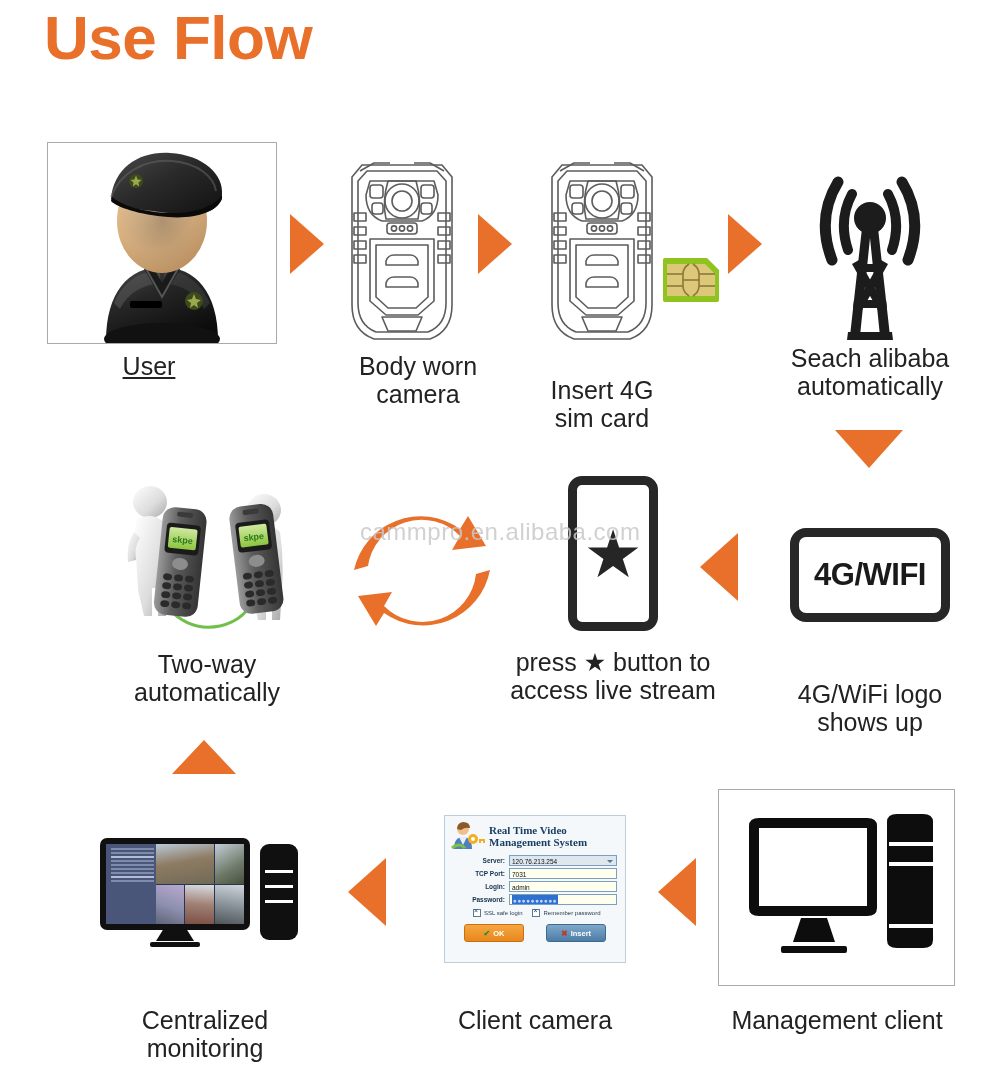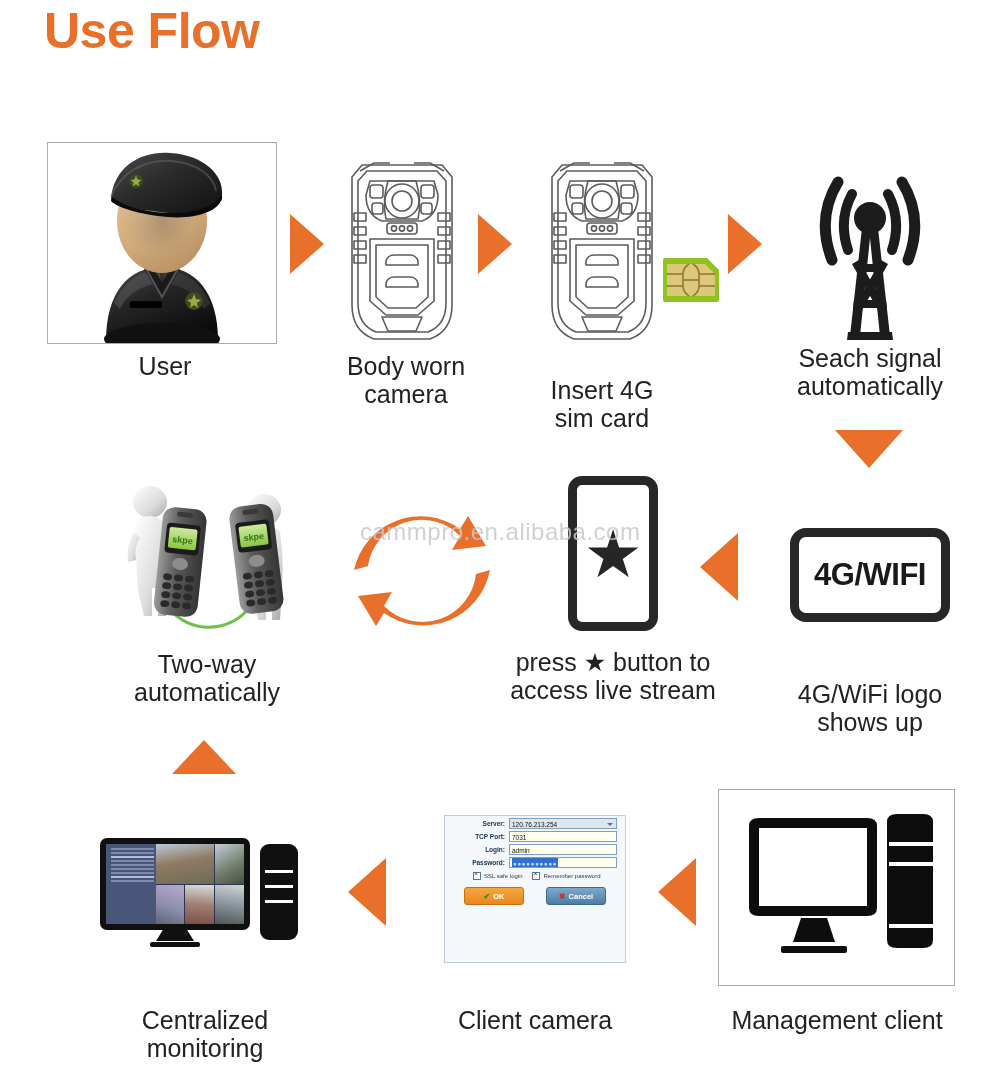--- a/index.html
+++ b/index.html
@@ -13,21 +13,21 @@
     position: relative;
     font-family: "Liberation Sans", sans-serif;
     overflow: hidden;
   }
 
   
   #page-title {
     position: absolute;
     left: 44px;
     top: 2px;
-    font-size: 50px;
+    font-size: 62px;
     font-weight: bold;
     color: #E8702A;
     letter-spacing: -0.5px;
     white-space: nowrap;
   }
 
   
   #watermark {
     position: absolute;
     left: 360px;
@@ -248,21 +248,21 @@
     <path d="M63 56 C66 24 92 8 122 10 C156 12 176 32 174 52 C172 70 150 74 120 70 C92 66 70 66 63 56 Z" fill="url(#beret)"></path>
     <path d="M63 54 C72 30 96 16 124 18 C150 20 166 34 168 48" fill="none" stroke="#6a6a6a" stroke-width="2" opacity=".5"></path>
     <path d="M64 54 C76 64 100 70 126 70 C150 70 168 62 174 52 L174 56 C168 70 146 76 120 74 C92 72 68 64 63 58 Z" fill="#0a0a0a"></path>
 
     <g transform="translate(88,38)">
       <circle r="7" fill="#3d4a1c"></circle>
       <path d="M0 -5.5 L1.6 -1.6 L5.5 -1 L2.4 1.6 L3.2 5.5 L0 3.2 L-3.2 5.5 L-2.4 1.6 L-5.5 -1 L-1.6 -1.6 Z" fill="#9aa84e"></path>
     </g>
   </svg>
 </div>
-<div class="caption" style="left:50px; top:352px; width:230px;">User</div>
+<div class="caption" style="left:34px; top:352px; width:230px;text-decoration:underline;">User</div>
 
 <div class="arrow arrow-right" style="left:290px; top:214px;"></div>
 
 <div class="node" style="left:334px; top:155px;">
   <svg width="136" height="195" viewBox="0 0 136 195">
     <g fill="none" stroke="#5c5c5c" stroke-width="1.6" stroke-linejoin="round">
       <path d="M28 10 L108 10 L118 22 L118 150 Q118 176 96 184 L40 184 Q18 176 18 150 L18 22 Z"></path>
       <path d="M33 16 L103 16 L112 26 L112 148 Q112 170 94 177 L42 177 Q24 170 24 148 L24 26 Z"></path>
 
       <path d="M36 26 L100 26 L104 40 Q104 60 88 66 L48 66 Q32 60 32 40 Z"></path>
@@ -293,21 +293,21 @@
       <path d="M104 58 L116 58 L116 66 L104 66 Z"></path>
         <path d="M104 72 L116 72 L116 80 L104 80 Z"></path>
       <path d="M104 86 L116 86 L116 94 L104 94 Z"></path>
         <path d="M104 100 L116 100 L116 108 L104 108 Z"></path>
 
       <path d="M26 16 L40 8 L56 8"></path>
         <path d="M110 16 L96 8 L80 8"></path>
     </g>
   </svg>
 </div>
-<div class="caption" style="left:316px; top:352px; width:180px;text-align:center;">Body worn
+<div class="caption" style="left:328px; top:352px; width:180px;text-align:center;">Body worn
 camera</div>
 
 <div class="arrow arrow-right" style="left:478px; top:214px;"></div>
 
 <div class="node" style="left:534px; top:155px;">
   <svg width="136" height="195" viewBox="0 0 136 195">
     <g fill="none" stroke="#5c5c5c" stroke-width="1.6" stroke-linejoin="round">
       <path d="M28 10 L108 10 L118 22 L118 150 Q118 176 96 184 L40 184 Q18 176 18 150 L18 22 Z"></path>
       <path d="M33 16 L103 16 L112 26 L112 148 Q112 170 94 177 L42 177 Q24 170 24 148 L24 26 Z"></path>
       <path d="M36 26 L100 26 L104 40 Q104 60 88 66 L48 66 Q32 60 32 40 Z"></path>
@@ -376,21 +376,21 @@
     <g fill="none" stroke="#1c1c1c" stroke-width="11" stroke-linecap="round">
       <path d="M48 22 Q26 58 42 100"></path>
       <path d="M112 22 Q134 58 118 100"></path>
     </g>
     <g fill="none" stroke="#1c1c1c" stroke-width="10" stroke-linecap="round">
       <path d="M62 34 Q48 60 58 90"></path>
       <path d="M98 34 Q112 60 102 90"></path>
     </g>
   </svg>
 </div>
-<div class="caption" style="left:770px; top:344px; width:200px;">Seach signal
+<div class="caption" style="left:770px; top:344px; width:200px;">Seach alibaba
 automatically</div>
 
 <div class="arrow arrow-down" style="left:835px; top:430px;"></div>
 
 <div class="node badge-4g">
   <span>4G/WIFI</span>
 </div>
 <div class="caption" style="left:770px; top:680px; width:200px;">4G/WiFi logo
 shows up</div>
 
@@ -531,20 +531,36 @@
       <i></i>
       <i></i>
     </div>
 </div>
 <div class="caption" style="left:100px; top:1006px; width:210px;">Centralized
 monitoring</div>
 
 <div class="arrow arrow-left" style="left:348px; top:858px;"></div>
 
 <div class="node login-dialog">
+  <div class="login-head">
+    <svg width="34" height="30" viewBox="0 0 34 30">
+      <ellipse cx="12" cy="8" rx="6" ry="6" fill="#f0c08a"></ellipse>
+      <path d="M12 1 Q19 1 19 7 L18 7 Q14 6 10 9 L6 8 Q6 2 12 1 Z" fill="#8a5a2a"></path>
+      <path d="M3 28 Q3 16 12 16 Q21 16 21 28 Z" fill="#4f7fbf"></path>
+      <path d="M8 16 L12 24 L16 16" fill="#e8eef7"></path>
+      <g transform="translate(17,12)">
+        <circle cx="5" cy="6" r="5" fill="#f2b01e"></circle>
+          <circle cx="5" cy="6" r="2" fill="#fff"></circle>
+        <path d="M9 6 L17 6 L17 10 L15 10 L15 8 L13 8 L13 10 L11 10 L11 6 Z" fill="#f2b01e"></path>
+      </g>
+      <path d="M1 27 Q8 21 14 27" fill="none" stroke="#7fc241" stroke-width="3"></path>
+    </svg>
+    <div class="login-title">Real Time Video
+Management System</div>
+  </div>
 
   <div class="form-row">
     <div class="form-label">Server:</div>
     <div class="form-field select">120.76.213.254</div>
   </div>
   <div class="form-row">
     <div class="form-label">TCP Port:</div>
     <div class="form-field">7031</div>
   </div>
   <div class="form-row">
@@ -567,21 +583,21 @@
     </div>
   </div>
 
   <div class="btn-row">
     <div class="dlg-btn btn-ok">
       <span class="btn-mark mark-ok">✔</span>
       <span>OK</span>
     </div>
     <div class="dlg-btn btn-cancel">
       <span class="btn-mark mark-cancel">✖</span>
-      <span>Cancel</span>
+      <span>Insert</span>
     </div>
   </div>
 </div>
 <div class="caption" style="left:435px; top:1006px; width:200px;">Client camera</div>
 
 <div class="arrow arrow-left" style="left:658px; top:858px;"></div>
 
 <div class="node framed mgmt-box">
   <svg width="235" height="195" viewBox="0 0 235 195">
     <g fill="#0d0d0d">

